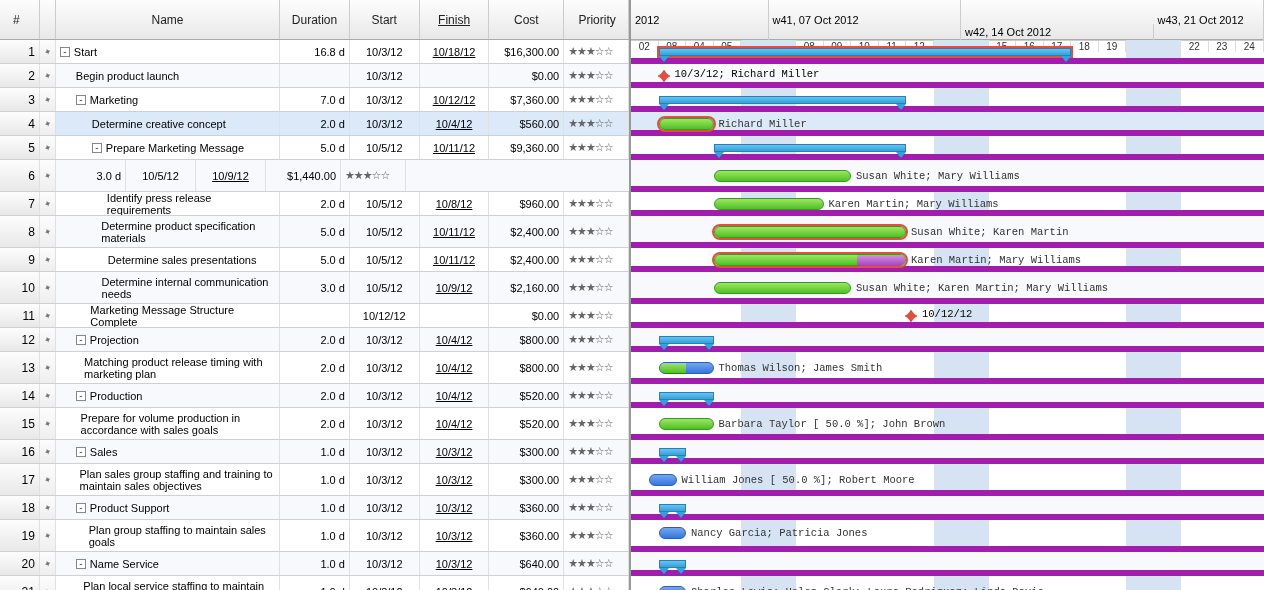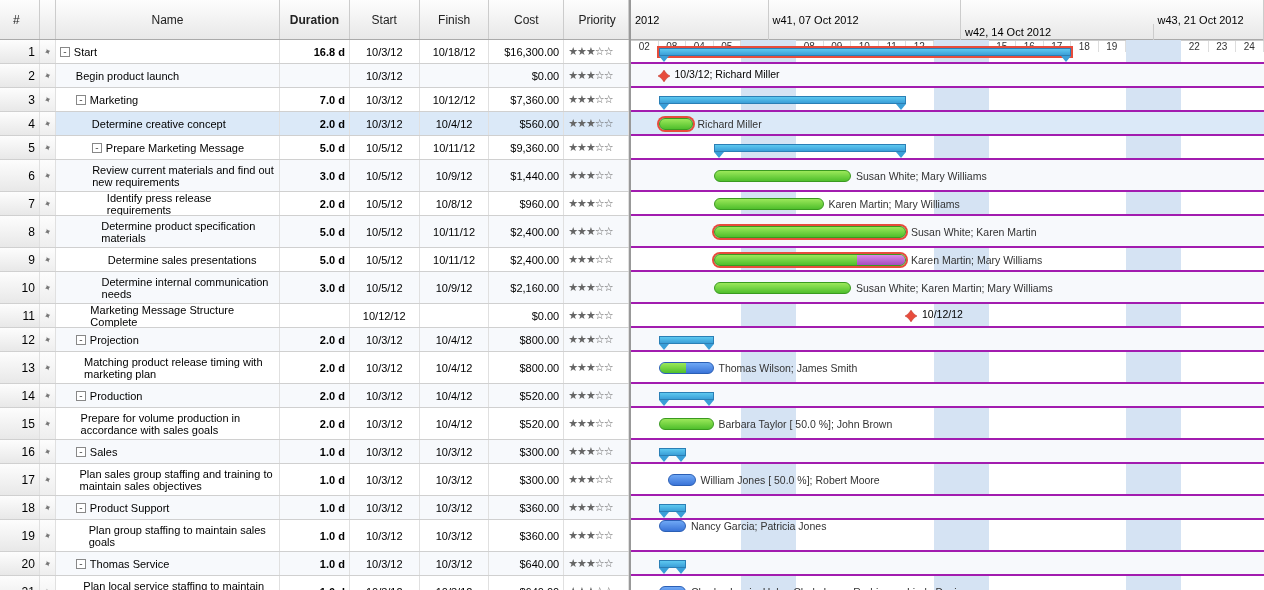--- a/index.html
+++ b/index.html
@@ -14,44 +14,44 @@
 .grid-body { flex:1; overflow:hidden; }
 .row { display:flex; height:24px; border-bottom:1px solid #d0d0d0; align-items:center; }
 .row.tall { height:32px; }
 .row .cell { border-right:1px solid #e0e0e0; height:100%; display:flex; align-items:center; padding:0 4px; overflow:hidden; }
 .row:nth-child(even) { background:#f7f9fc; }
 .row.selected { background:#dbe9f8; }
 
 .col-num { width:40px; justify-content:flex-end; padding-right:6px; background:linear-gradient(#fdfdfd,#e8e8e8); border-right:1px solid #aaa; font-size:12px;}
 .col-toggle { width:16px; justify-content:center; background:linear-gradient(#fdfdfd,#eee); border-right:1px solid #ccc;}
 .col-name { width:225px; }
-.col-dur { width:70px; justify-content:flex-end;font-weight:bold; }
+.col-dur { width:70px; justify-content:flex-end; }
 .col-start { width:70px; justify-content:center; }
-.col-finish { width:70px; justify-content:center; }
+.col-finish { width:70px; justify-content:center;text-decoration:underline; }
 .col-cost { width:75px; justify-content:flex-end; }
 .col-priority { width:65px; justify-content:flex-start; padding-left:2px;}
 
 .grid-header .col-num { background:linear-gradient(#fdfdfd,#e8e8e8);}
 .grid-header .col-toggle { background:linear-gradient(#fdfdfd,#e8e8e8);}
 
 .outline-box { width:10px; height:10px; border:1px solid #888; display:inline-flex; align-items:center; justify-content:center; font-size:10px; line-height:8px; color:#555; margin-right:4px; background:#fff;}
 .name-text { white-space:normal; line-height:12px; }
 .stars { color:#666; font-size:11px; letter-spacing:-1px; white-space:nowrap;}
 
 .rocket { font-size:9px; color:#777; transform:rotate(-20deg); display:inline-block;}
 
 
 .timeline-header { height:40px; background:linear-gradient(#fdfdfd,#e8e8e8); border-bottom:1px solid #aaa; display:flex; flex-direction:column; }
 .timeline-top { flex:1; display:flex; border-bottom:1px solid #ccc; }
 .timeline-top div { border-right:1px solid #ccc; font-size:11px; padding:2px 4px; display:flex; align-items:center;}
 .timeline-bottom { flex:1; display:flex; }
 .timeline-bottom div { width:27.5px; border-right:1px solid #ddd; font-size:10px; display:flex; align-items:center; justify-content:center; color:#333;}
 
 .gantt-body { flex:1; position:relative; overflow:hidden; }
-.gantt-row { height:24px; border-bottom:2px solid #a21caf; position:relative; }
+.gantt-row { height:24px; border-bottom:6px solid #a21caf; position:relative;font-family:Liberation Mono, monospace; }
 .gantt-row.tall { height:32px; }
 .gantt-row:nth-child(even){ background:#f7f9fc; }
 .gantt-row.selected { background:#dbe9f8; }
 
 .day-col { position:absolute; top:0; bottom:0; width:27.5px; }
 .weekend { background:#d5e3f3; }
 
 .bar { position:absolute; height:12px; border-radius:6px; top:6px; }
 .bar.summary { height:8px; border-radius:0; background:linear-gradient(#5dc8f0,#3a9fd8); border:1px solid #2b7fb5; top:8px;}
 .bar.summary::before,.bar.summary::after{content:"";position:absolute;top:7px;width:0;height:0;border-left:5px solid transparent;border-right:5px solid transparent;border-top:6px solid #3a9fd8;}
@@ -168,24 +168,20 @@
           <div class="cell col-cost">$9,360.00</div>
           <div class="cell col-priority">
             <span class="stars">★★★☆☆</span>
           </div>
         </div>
         <div class="row tall">
           <div class="cell col-num">6</div>
           <div class="cell col-toggle">
             <span class="rocket">✦</span>
           </div>
-          <div class="cell col-name">
-            <span style="width: 48px; display: inline-block;"></span>
-            <span class="name-text">Review current materials and find out new requirements</span>
-          </div>
           <div class="cell col-dur">3.0 d</div>
           <div class="cell col-start">10/5/12</div>
           <div class="cell col-finish">10/9/12</div>
           <div class="cell col-cost">$1,440.00</div>
           <div class="cell col-priority">
             <span class="stars">★★★☆☆</span>
           </div>
         </div>
         <div class="row">
           <div class="cell col-num">7</div>
@@ -413,21 +409,21 @@
           </div>
         </div>
         <div class="row">
           <div class="cell col-num">20</div>
           <div class="cell col-toggle">
             <span class="rocket">✦</span>
           </div>
           <div class="cell col-name">
             <span style="width: 16px; display: inline-block;"></span>
             <span class="outline-box">-</span>
-            <span class="name-text">Thomas Service</span>
+            <span class="name-text">Name Service</span>
           </div>
           <div class="cell col-dur">1.0 d</div>
           <div class="cell col-start">10/3/12</div>
           <div class="cell col-finish">10/3/12</div>
           <div class="cell col-cost">$640.00</div>
           <div class="cell col-priority">
             <span class="stars">★★★☆☆</span>
           </div>
         </div>
         <div class="row tall">
@@ -516,21 +512,21 @@
           <div class="gantt-row">
             <div class="milestone" style="left: 25.5px;"><svg viewBox="0 0 14 14">
                 <path d="M7 1 C7 1 9 5 13 7 C9 9 7 13 7 13 C7 13 5 9 1 7 C5 5 7 1 7 1 Z" fill="#e74c3c" stroke="#b8281a" stroke-width="0.5"></path>
               </svg></div>
             <span class="ms-label" style="left: 43.5px;">10/3/12; Richard Miller</span>
           </div>
           <div class="gantt-row">
             <div class="bar summary" style="left: 27.5px; width: 247.5px;"></div>
           </div>
           <div class="gantt-row selected">
-            <div class="bar green redout" style="left: 27.5px; width: 34px; padding-left: 16px;">
+            <div class="bar green redout" style="left: 27.5px; width: 55px; padding-left: 16px;">
               <span class="bar-label">Richard Miller</span>
             </div>
           </div>
           <div class="gantt-row">
             <div class="bar summary" style="left: 82.5px; width: 192.5px;"></div>
           </div>
           <div class="gantt-row tall">
             <div class="bar green" style="left: 82.5px; width: 137.5px; top: 10px;">
               <span class="bar-label">Susan White; Mary Williams</span>
             </div>
@@ -575,29 +571,29 @@
           </div>
           <div class="gantt-row tall">
             <div class="bar green" style="left: 27.5px; width: 55px; top: 10px;">
               <span class="bar-label">Barbara Taylor [ 50.0 %]; John Brown</span>
             </div>
           </div>
           <div class="gantt-row">
             <div class="bar summary" style="left: 27.5px; width: 27.5px;"></div>
           </div>
           <div class="gantt-row tall">
-            <div class="bar blue" style="left: 37px; width: 27.5px; top: 10px;">
+            <div class="bar blue" style="left: 18px; width: 27.5px; top: 10px;">
               <span class="bar-label">William Jones [ 50.0 %]; Robert Moore</span>
             </div>
           </div>
           <div class="gantt-row">
             <div class="bar summary" style="left: 27.5px; width: 27.5px;"></div>
           </div>
           <div class="gantt-row tall">
-            <div class="bar blue" style="left: 27.5px; width: 27.5px; top: 0;">
+            <div class="bar blue" style="left: 27.5px; width: 27.5px; top: 7px;">
               <span class="bar-label">Nancy Garcia; Patricia Jones</span>
             </div>
           </div>
           <div class="gantt-row">
             <div class="bar summary" style="left: 27.5px; width: 27.5px;"></div>
           </div>
           <div class="gantt-row tall">
             <div class="bar blue" style="left: 27.5px; width: 27.5px; top: 10px;">
               <span class="bar-label">Charles Lewis; Helen Clark; Laura Rodriguez; Linda Davis</span>
             </div>

